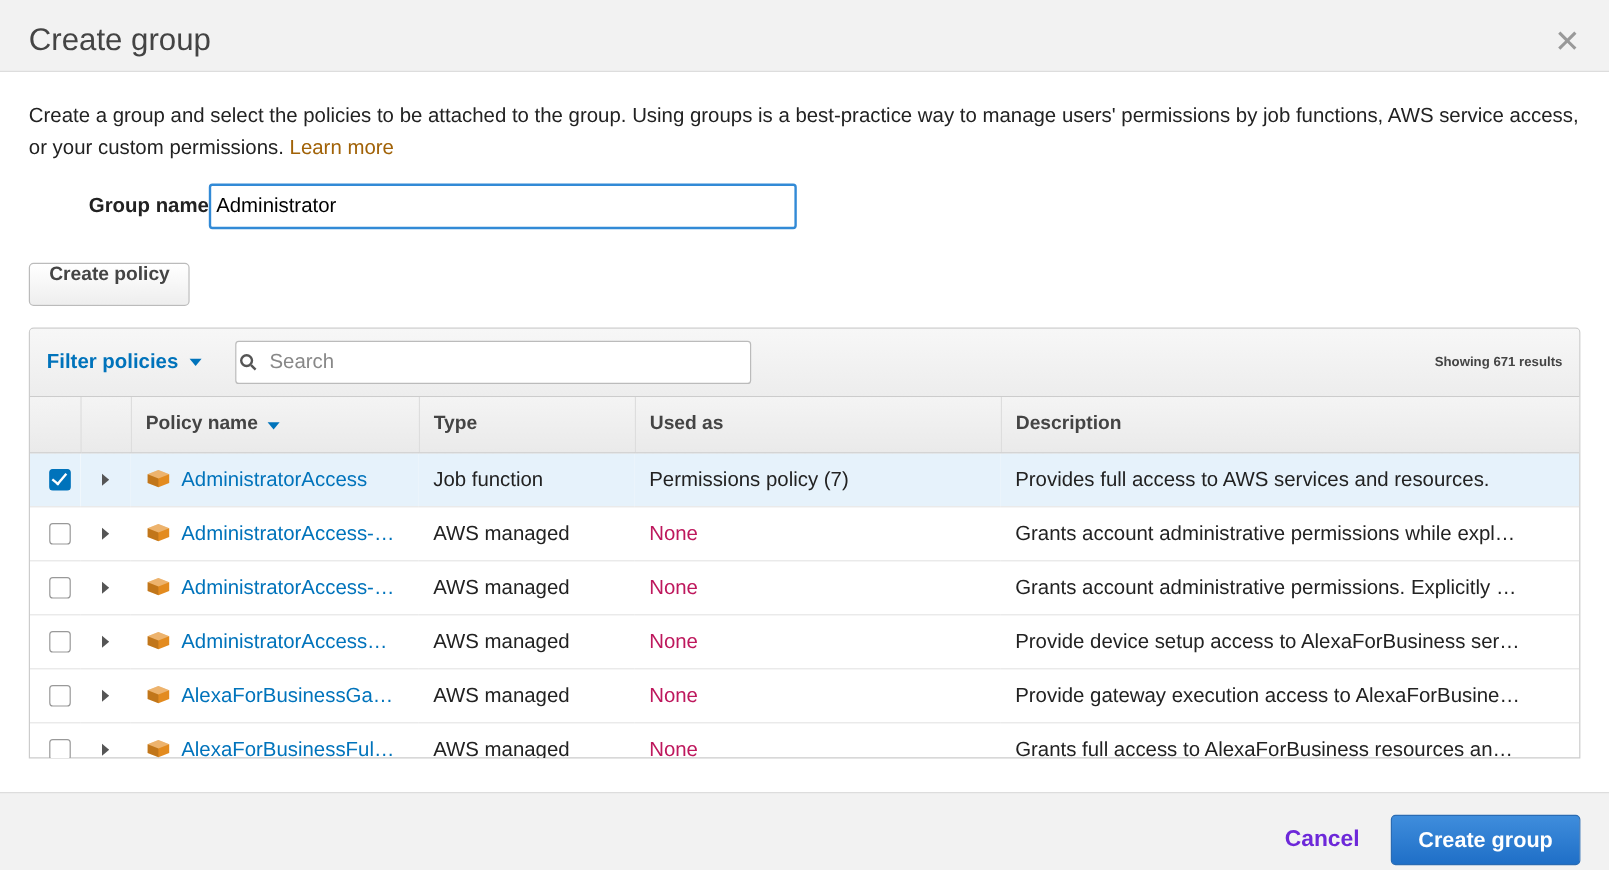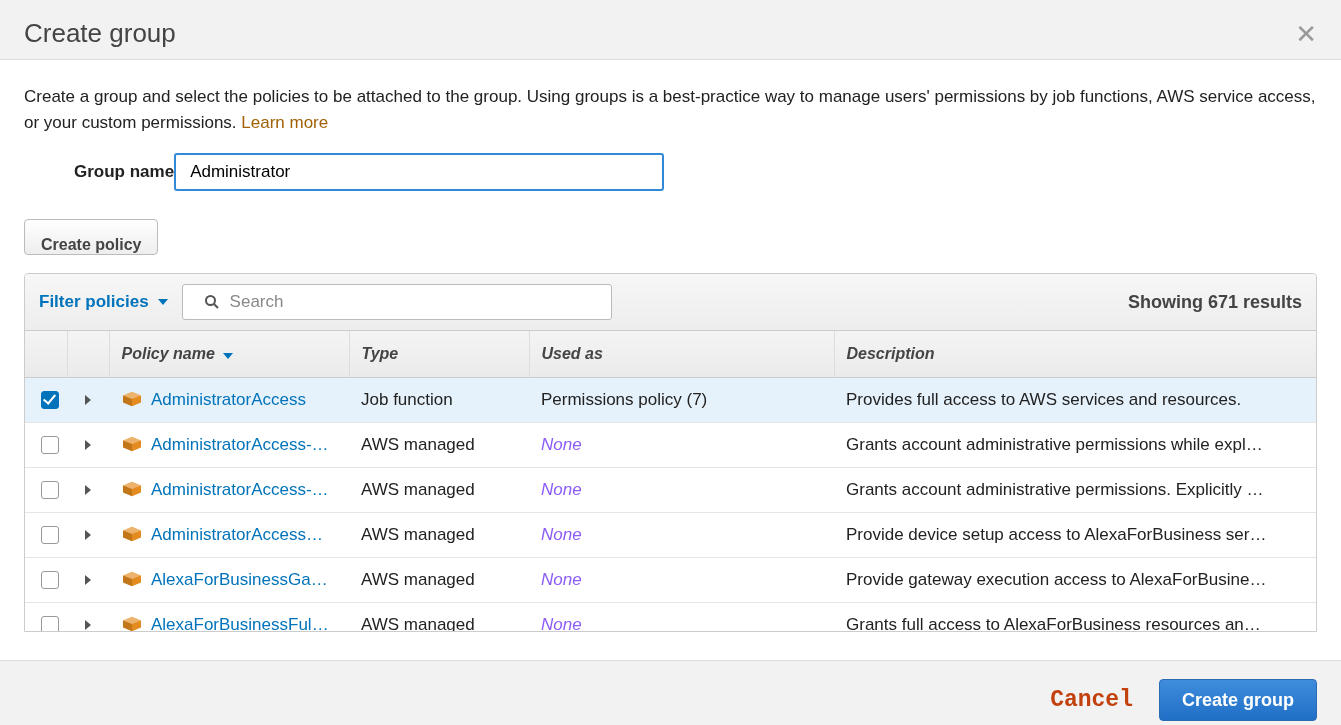--- a/index.html
+++ b/index.html
@@ -50,34 +50,34 @@
     margin-left: 50px;
   }
   .form-label {
     font-weight: 700;
     font-size: 17px;
     color: #222;
   }
   .text-input {
     width: 490px;
     height: 38px;
-    padding: 4px 14px;
+    padding: 4px 4px;
     border: 2px solid #328ad6;
     border-radius: 3px;
     font-size: 17px;
     outline: none;
   }
   .btn-row {
     display: flex;
     gap: 8px;
     margin-bottom: 18px;
   }
   .btn {
     display: inline-flex;
-    align-items: flex-end;
+    align-items: flex-start;
     gap: 8px;
     height: 36px;
     padding: 0 16px;
     font-size: 16px;
     font-weight: 700;
     color: #444;
     background: linear-gradient(#fff, #eee);
     border: 1px solid #bbb;
     border-radius: 4px;
     cursor: pointer;
@@ -89,21 +89,21 @@
   }
   .table-wrap {
     border: 1px solid #ccc;
     border-radius: 4px 4px 0 0;
     overflow: hidden;
   }
   .toolbar {
     display: flex;
     align-items: center;
     justify-content: flex-start;
-    gap: 14px;
+    gap: 28px;
     padding: 10px 14px;
     background: linear-gradient(#f7f7f7, #ededed);
     border-bottom: 1px solid #ccc;
   }
   .filter-link {
     display: inline-flex;
     align-items: center;
     gap: 6px;
     font-size: 17px;
     font-weight: 700;
@@ -120,53 +120,53 @@
     margin-left: 3px;
   }
   .search-wrap {
     display: flex;
     align-items: center;
     width: 430px;
     height: 36px;
     background: #fff;
     border: 1px solid #bbb;
     border-radius: 3px;
-    padding: 0 21px;
+    padding: 0 2px;
     gap: 8px;
   }
   .search-wrap svg { flex: 0 0 auto; }
   .search-input {
     border: none;
     outline: none;
     font-size: 17px;
     width: 100%;
     color: #444;
   }
   .search-input::placeholder { color: #888; }
   .results-count {
     margin-left: auto;
-    font-size: 18px;
+    font-size: 11px;
     font-weight: 700;
     color: #444;
   }
   table.policies {
     width: 100%;
     border-collapse: collapse;
     table-layout: fixed;
   }
   .policies thead th {
     text-align: left;
     font-size: 16px;
     font-weight: 700;
     color: #444;
     background: linear-gradient(#f4f4f4, #eaeaea);
     border-bottom: 1px solid #ccc;
     padding: 14px 12px;
   }
-  .policies thead th + th { border-left: 1px solid #ddd; font-style: italic; }
+  .policies thead th + th { border-left: 1px solid #ddd; }
   .policies tbody td {
     padding: 10px 12px;
     border-bottom: 1px solid #e5e5e5;
     font-size: 17px;
     white-space: nowrap;
     overflow: hidden;
     text-overflow: ellipsis;
     vertical-align: middle;
     height: 42px;
   }
@@ -208,21 +208,21 @@
     cursor: pointer;
   }
   .policy-icon {
     display: inline-block;
     width: 22px; height: 18px;
     vertical-align: -3px;
     margin-right: 8px;
   }
   .policy-name-link { color: #0073bb; text-overflow: ellipsis; overflow: hidden; display: inline-block; max-width: 180px; vertical-align: middle; text-align: center; }
   .row-selected td { background: #e6f2fb; }
-  .none-italic { color: #8b5cf6; font-style: italic; }
+  .none-italic { color: #be185d; }
   .sort-caret::after {
     content: "";
     display: inline-block;
     margin-left: 8px;
     width: 0; height: 0;
     border-left: 5px solid transparent;
     border-right: 5px solid transparent;
     border-top: 6px solid #0073bb;
   }
   .modal-footer {
@@ -230,26 +230,25 @@
     justify-content: flex-end;
     align-items: center;
     gap: 22px;
     padding: 18px 24px;
     background: #f2f2f2;
     border-top: 1px solid #ddd;
   }
   .link-btn {
     background: none;
     border: none;
-    font-size: 23px;
-    font-weight: 700;
-    color: #c2410c;
+    font-size: 19px;
+    font-weight: 700;
+    color: #6d28d9;
     cursor: pointer;
     padding: 8px 4px;
-    font-family: Liberation Mono, monospace;
   }
   .primary-btn {
     height: 42px;
     padding: 0 22px;
     font-size: 18px;
     font-weight: 700;
     color: #fff;
     background: linear-gradient(#3f8ddc, #1f6fc7);
     border: 1px solid #2a6bb3;
     border-radius: 4px;

